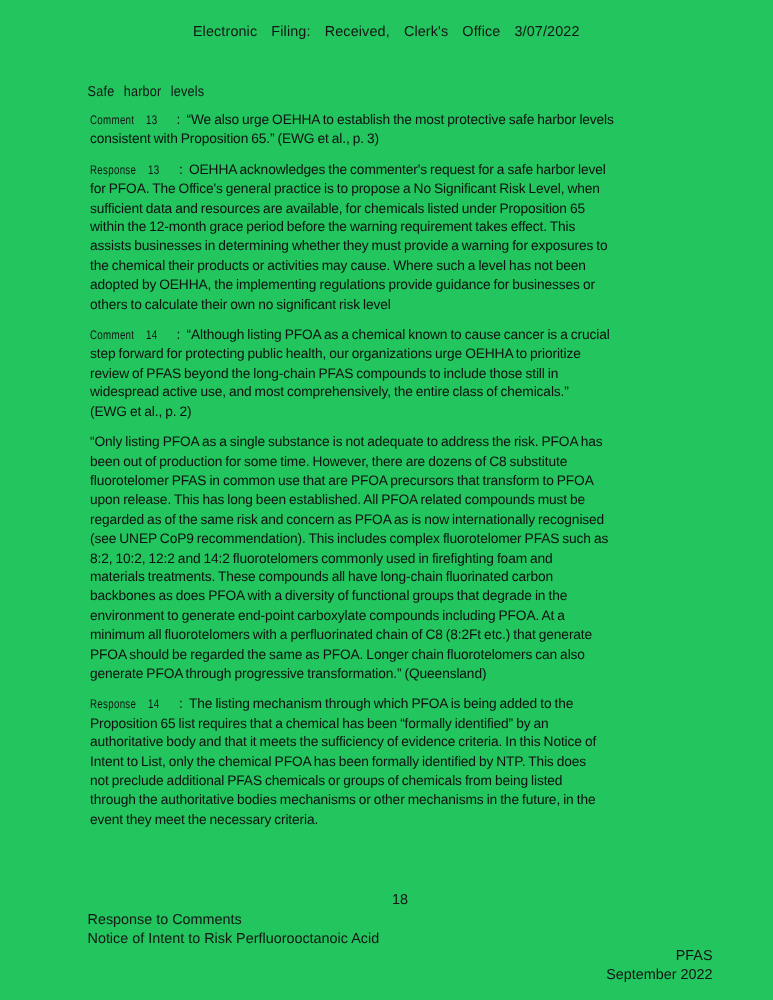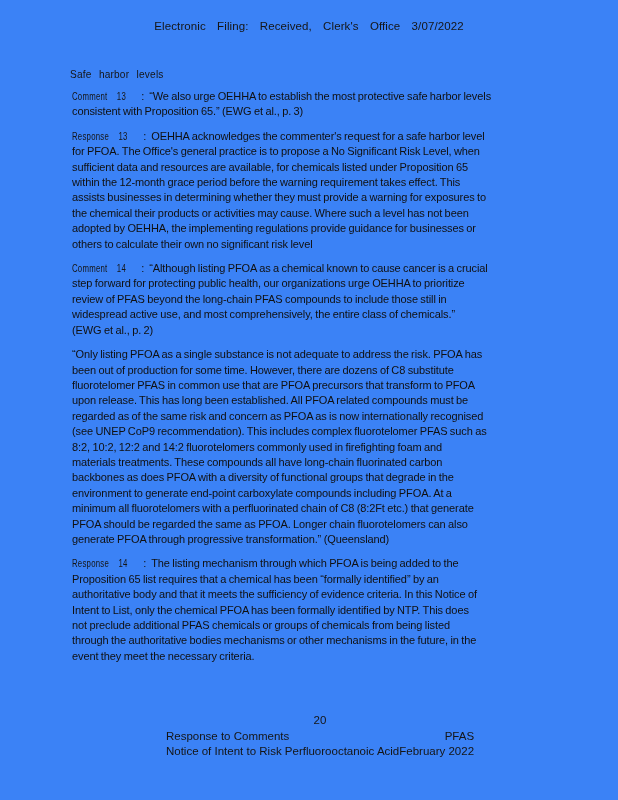--- a/index.html
+++ b/index.html
@@ -6,21 +6,21 @@
   body {
     width: 618px; height: 800px;
     background: #ffffff;
     color: #111111;
     font-family: "Liberation Sans", sans-serif;
     overflow: hidden;
   }
   .page {
     position: relative;
     width: 618px; height: 800px;
-    background: #3b82f6;
+    background: #22c55e;
     box-sizing: border-box;
   }
   .filing-header {
     position: absolute;
     top: 20px; left: 0; right: 0;
     text-align: center;
     font-size: 11.5px;
     word-spacing: 8px;
     letter-spacing: 0.1px;
     color: #151515;
@@ -66,21 +66,21 @@
   .cr-sep { margin-right: 5px; }
   .footer {
     position: absolute;
     left: 70px;
     width: 500px;
     top: 714px;
     font-size: 11.5px;
     color: #151515;
   }
   .footer-pagenum { text-align: center; margin-bottom: 3px; }
-  .footer-cols { display: flex; justify-content: center; }
+  .footer-cols { display: flex; justify-content: flex-start; flex-direction: column; }
   .footer-left  { text-align: left;  line-height: 14.5px; }
   .footer-right { text-align: right; line-height: 14.5px; }
 </style>
 </head>
 <body>
 
 <div class="page">
 
   <div class="filing-header">Electronic Filing: Received, Clerk's Office 3/07/2022</div>
 
@@ -125,26 +125,26 @@
 Proposition 65 list requires that a chemical has been “formally identified” by an
 authoritative body and that it meets the sufficiency of evidence criteria. In this Notice of
 Intent to List, only the chemical PFOA has been formally identified by NTP. This does
 not preclude additional PFAS chemicals or groups of chemicals from being listed
 through the authoritative bodies mechanisms or other mechanisms in the future, in the
 event they meet the necessary criteria.</span></p>
 
   </div>
 
   <div class="footer">
-    <div class="footer-pagenum">20</div>
+    <div class="footer-pagenum">18</div>
     <div class="footer-cols">
       <div class="footer-left">
         <div>Response to Comments</div>
         <div>Notice of Intent to Risk Perfluorooctanoic Acid</div>
       </div>
       <div class="footer-right">
         <div>PFAS</div>
-        <div>February 2022</div>
+        <div>September 2022</div>
       </div>
     </div>
   </div>
 
 </div>
 
 </body></html>

